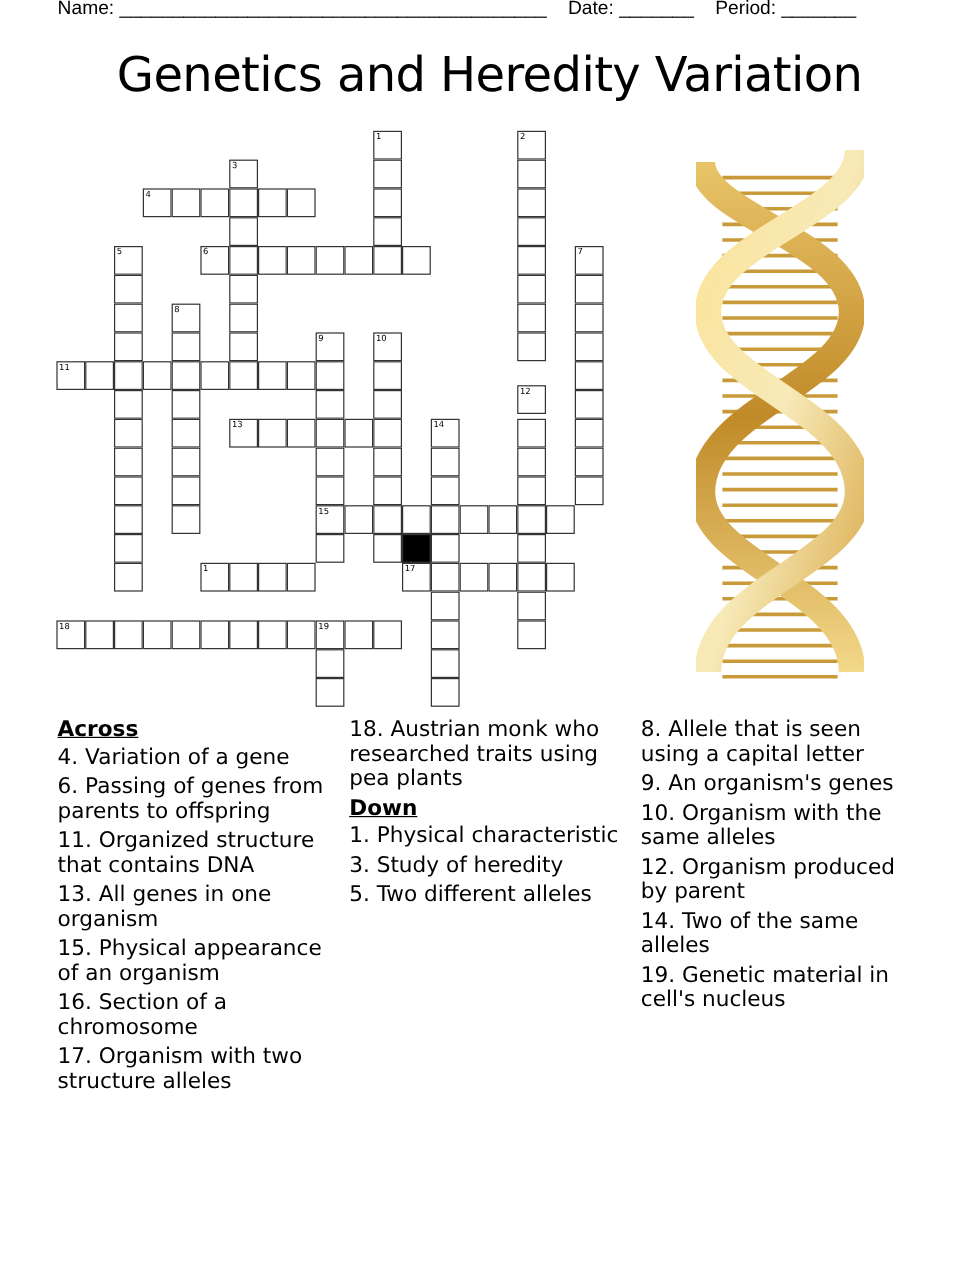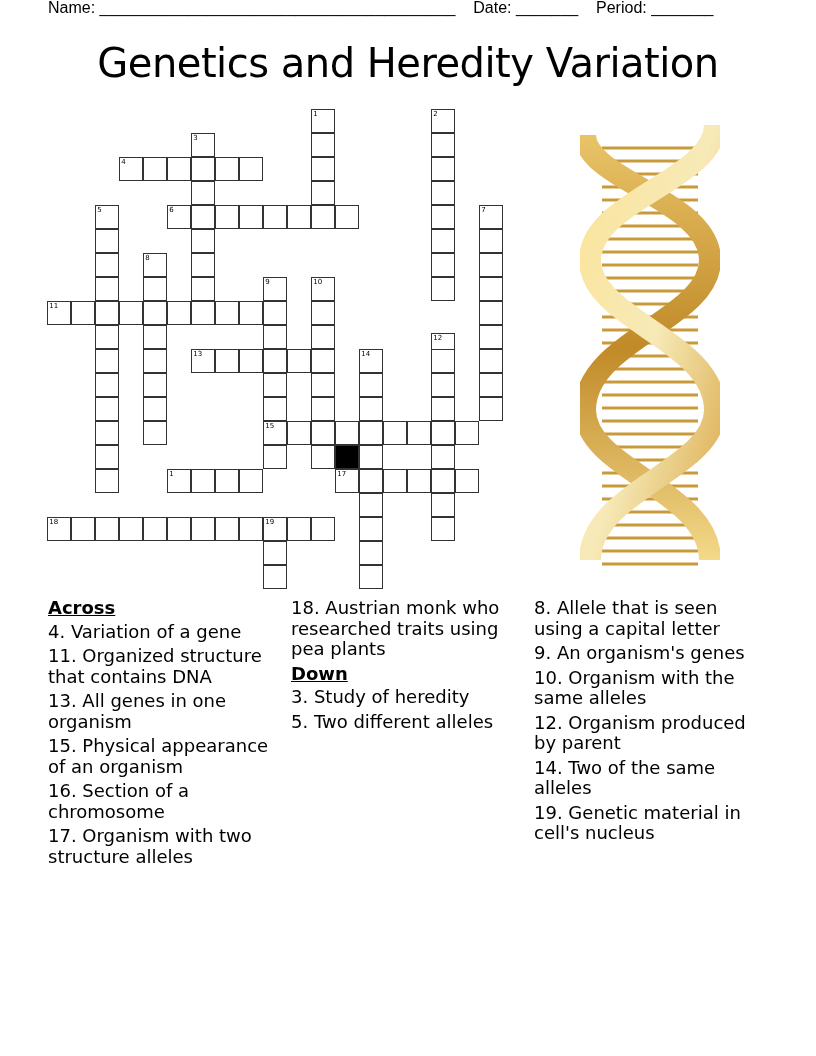--- a/index.html
+++ b/index.html
@@ -123,21 +123,21 @@
     <div class="cell" style="left: 264px; top: 312px;"></div>
     <div class="cell" style="left: 264px; top: 336px;"></div>
     <div class="cell" style="left: 0px; top: 192px;">
       <span class="num">11</span>
     </div>
     <div class="cell" style="left: 24px; top: 192px;"></div>
     <div class="cell" style="left: 72px; top: 192px;"></div>
     <div class="cell" style="left: 120px; top: 192px;"></div>
     <div class="cell" style="left: 168px; top: 192px;"></div>
     <div class="cell" style="left: 192px; top: 192px;"></div>
-    <div class="cell" style="left: 384px; top: 224px;">
+    <div class="cell" style="left: 384px; top: 212px;">
       <span class="num">12</span>
     </div>
     <div class="cell" style="left: 384px; top: 240px;"></div>
     <div class="cell" style="left: 384px; top: 264px;"></div>
     <div class="cell" style="left: 384px; top: 288px;"></div>
     <div class="cell" style="left: 384px; top: 312px;"></div>
     <div class="cell" style="left: 384px; top: 336px;"></div>
     <div class="cell" style="left: 384px; top: 360px;"></div>
     <div class="cell" style="left: 384px; top: 384px;"></div>
     <div class="cell" style="left: 384px; top: 408px;"></div>
@@ -246,33 +246,35 @@
       <line x1="22" x2="118" y1="444" y2="444"></line>
     </g>
   <path d="M5,15 C5,60 130,80 130,140 C130,200 5,220 5,290 C5,350 130,370 130,440" fill="none" stroke="url(#g2)" stroke-width="22"></path>
   <path d="M135,5 C135,60 10,80 10,140 C10,200 135,220 135,290 C135,350 10,370 10,440" fill="none" stroke="url(#g1)" stroke-width="22"></path>
 </svg>
 
 <div class="col" style="left:48px;width:238px;">
   <div class="h">Across</div>
   <div id="across1">
       <div class="clue"><b>4. </b><span>Variation of a gene</span></div>
+      <div class="clue"><b>6. </b><span>Passing of genes from parents to offspring</span></div>
       <div class="clue"><b>11. </b><span>Organized structure that contains DNA</span></div>
       <div class="clue"><b>13. </b><span>All genes in one organism</span></div>
       <div class="clue"><b>15. </b><span>Physical appearance of an organism</span></div>
       <div class="clue"><b>16. </b><span>Section of a chromosome</span></div>
       <div class="clue"><b>17. </b><span>Organism with two structure alleles</span></div>
     </div>
 </div>
 <div class="col" style="left:291px;width:238px;">
   <div id="across2">
       <div class="clue"><b>18. </b><span>Austrian monk who researched traits using pea plants</span></div>
     </div>
   <div class="h">Down</div>
   <div id="down1">
+      <div class="clue"><b>1. </b><span>Physical characteristic</span></div>
       <div class="clue"><b>3. </b><span>Study of heredity</span></div>
       <div class="clue"><b>5. </b><span>Two different alleles</span></div>
     </div>
 </div>
 <div class="col" style="left:534px;width:230px;">
   <div id="down2">
       <div class="clue"><b>8. </b><span>Allele that is seen using a capital letter</span></div>
       <div class="clue"><b>9. </b><span>An organism's genes</span></div>
       <div class="clue"><b>10. </b><span>Organism with the same alleles</span></div>
       <div class="clue"><b>12. </b><span>Organism produced by parent</span></div>

